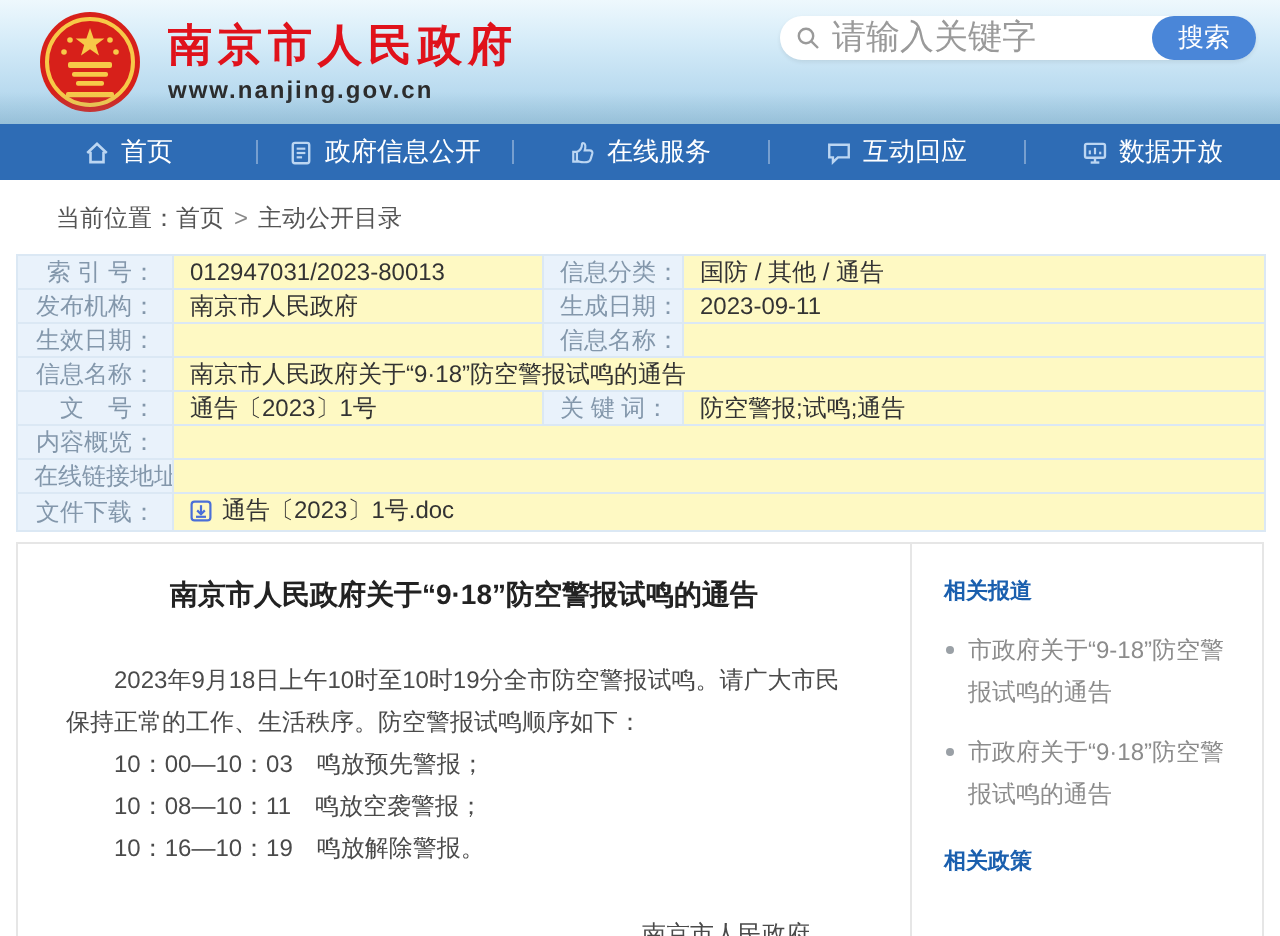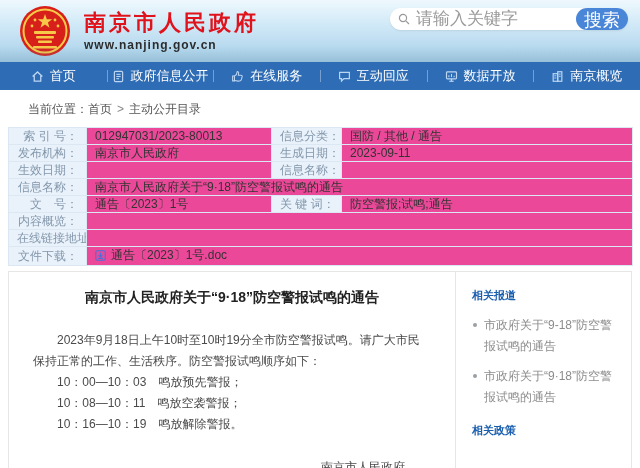--- a/index.html
+++ b/index.html
@@ -31,21 +31,21 @@
     padding-left:8px; box-shadow:0 1px 2px rgba(0,0,0,0.08); z-index:2;
   }
   .search-icon { width:12px; height:12px; flex:0 0 auto; }
   .search-input {
     border:none; outline:none; flex:1; min-width:0; font-size:17px; color:#555;
     background:transparent; padding:0 6px; font-family:inherit;
   }
   .search-input::placeholder { color:#9a9a9a; }
   .search-btn {
     flex:0 0 auto; width:52px; height:22px; border:none; border-radius:12px;
-    background:#4a86d8; color:#fff; font-size:18px; cursor:pointer; font-family:Liberation Sans, sans-serif;
+    background:#4a86d8; color:#fff; font-size:13px; cursor:pointer; font-family:Liberation Sans, sans-serif;
   }
 
   
   .nav { height:28px; background:#2e6cb5; display:flex; }
   .nav-item {
     flex:1; display:flex; align-items:center; justify-content:center;
     color:#fff; font-size:13px; position:relative; cursor:pointer; white-space:nowrap;
   }
   .nav-item + .nav-item::before {
     content:""; position:absolute; left:0; top:8px; width:1px; height:12px;
@@ -56,21 +56,21 @@
 
   
   .breadcrumb { padding:11px 0 7px 28px; font-size:12px; color:#555; }
   .breadcrumb a { color:#555; text-decoration:none; cursor:pointer; }
   .crumb-sep { margin:0 5px; color:#888; }
 
   
   .meta-table { margin:2px 8px 0 8px; width:624px; border-collapse:collapse; table-layout:fixed; font-size:12px; }
   .meta-table td { border:1px solid #dbe8f4; height:13px; padding:1px 8px; line-height:14px; overflow:hidden; white-space:nowrap; }
   .meta-table td.lbl { background:#e9f2fb; color:#8397ab; text-align:right; }
-  .meta-table td.val { background:#ec4899; color:#333; text-align:left; }
+  .meta-table td.val { background:#fef9c3; color:#333; text-align:left; }
   .dl-link { display:inline-flex; align-items:center; color:#333; cursor:pointer; text-decoration:none; }
   .dl-ico { width:11px; height:11px; margin-right:5px; }
 
   
   .content-box {
     margin:5px 8px 0 8px; width:624px; height:260px;
     border:1px solid #e6e6e6; display:flex; background:#fff;
   }
   .article { width:446px; padding:16px 24px 0 24px; }
   .article-title { text-align:center; font-size:14px; font-weight:bold; color:#222; line-height:1.3; }
@@ -169,33 +169,20 @@
             <rect x="1.4" y="1.8" width="9.2" height="6.4" rx="0.8" fill="none" stroke="#bcd6f2" stroke-width="1.1"></rect>
             <line x1="3.6" y1="6.6" x2="3.6" y2="4.8" stroke="#bcd6f2" stroke-width="1"></line>
             <line x1="6" y1="6.6" x2="6" y2="3.6" stroke="#bcd6f2" stroke-width="1"></line>
             <line x1="8.4" y1="6.6" x2="8.4" y2="5.4" stroke="#bcd6f2" stroke-width="1"></line>
             <line x1="4" y1="10.4" x2="8" y2="10.4" stroke="#bcd6f2" stroke-width="1.1"></line>
             <line x1="6" y1="8.2" x2="6" y2="10.2" stroke="#bcd6f2" stroke-width="1.1"></line>
           </svg>
       </span>
       <span>数据开放</span>
     </div>
-    <div class="nav-item">
-      <span class="nav-ico">
-        <svg viewBox="0 0 12 12">
-            <rect x="2" y="3.4" width="4.2" height="7" fill="none" stroke="#bcd6f2" stroke-width="1.1"></rect>
-            <rect x="6.2" y="1.6" width="3.8" height="8.8" fill="none" stroke="#bcd6f2" stroke-width="1.1"></rect>
-            <line x1="3" y1="5.4" x2="5" y2="5.4" stroke="#bcd6f2" stroke-width="0.9"></line>
-            <line x1="3" y1="7.4" x2="5" y2="7.4" stroke="#bcd6f2" stroke-width="0.9"></line>
-            <line x1="7.2" y1="3.8" x2="9" y2="3.8" stroke="#bcd6f2" stroke-width="0.9"></line>
-            <line x1="7.2" y1="5.8" x2="9" y2="5.8" stroke="#bcd6f2" stroke-width="0.9"></line>
-          </svg>
-      </span>
-      <span>南京概览</span>
-    </div>
   </div>
 
   <div class="breadcrumb">
     <span>当前位置：</span><a>首页</a><span class="crumb-sep">&gt;</span><a>主动公开目录</a>
   </div>
 
   <table class="meta-table">
     <colgroup>
         <col style="width:78px">
         <col style="width:185px">

